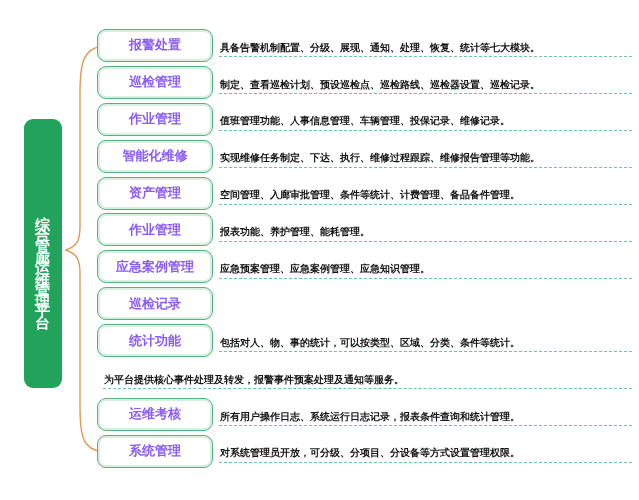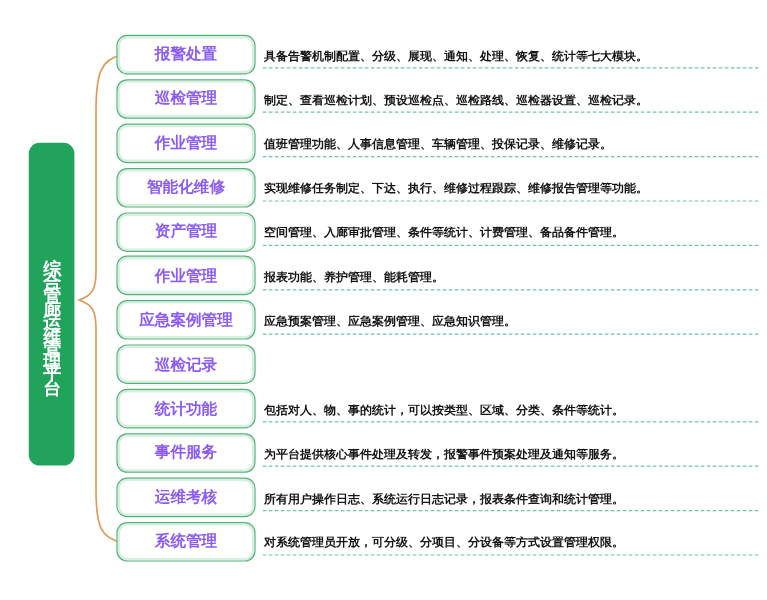--- a/index.html
+++ b/index.html
@@ -169,23 +169,20 @@
     </div>
 
     <div class="row">
       <div class="bbox">
           <span>统计功能</span>
         </div>
       <div class="desc">包括对人、物、事的统计，可以按类型、区域、分类、条件等统计。</div>
     </div>
 
     <div class="row">
-      <div class="bbox">
-          <span>事件服务</span>
-        </div>
       <div class="desc">为平台提供核心事件处理及转发，报警事件预案处理及通知等服务。</div>
     </div>
 
     <div class="row">
       <div class="bbox">
           <span>运维考核</span>
         </div>
       <div class="desc">所有用户操作日志、系统运行日志记录，报表条件查询和统计管理。</div>
     </div>
 

